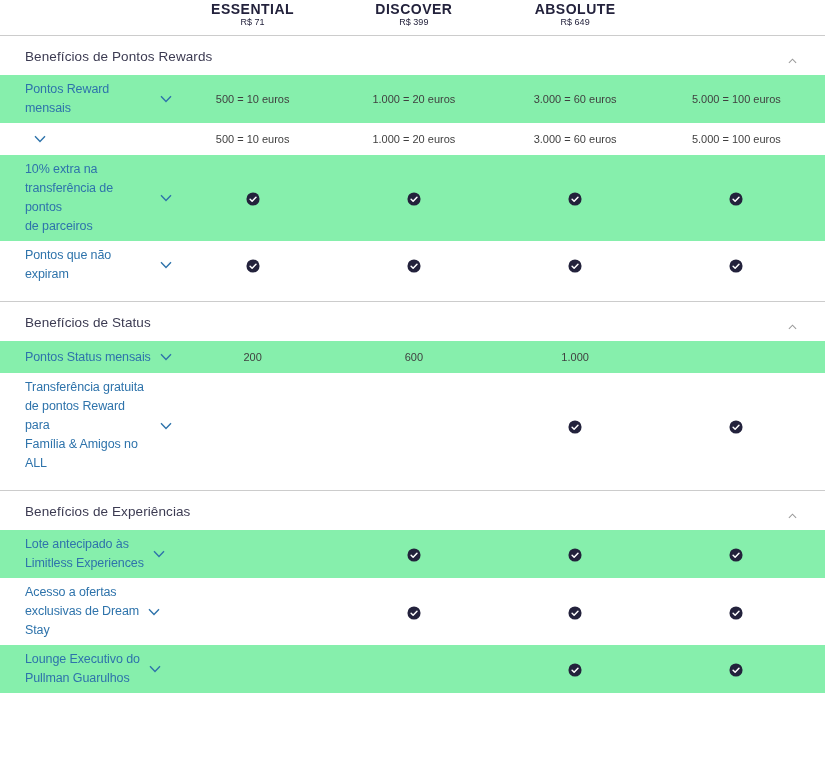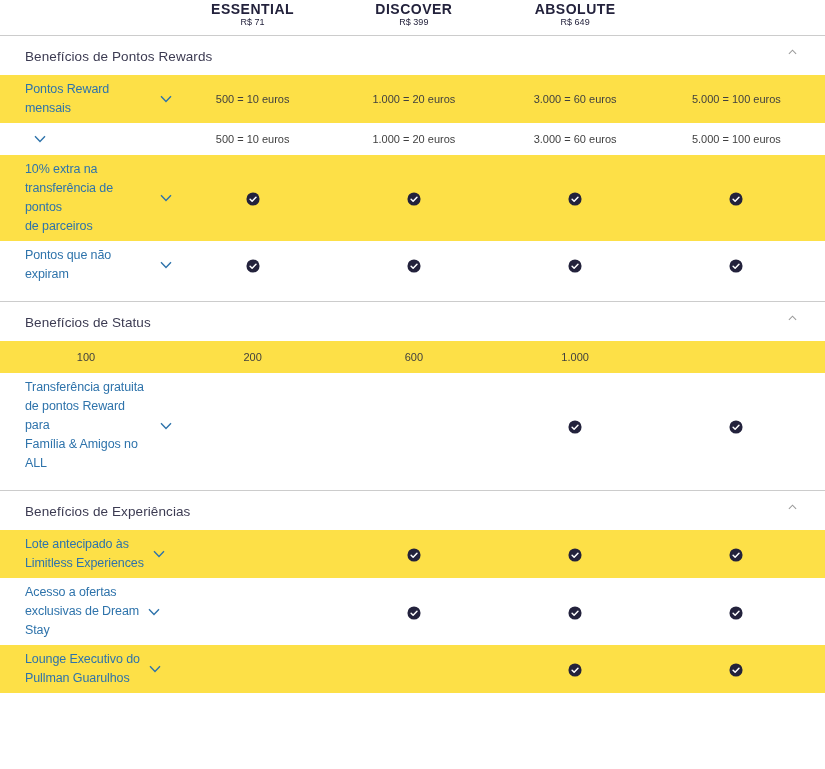--- a/index.html
+++ b/index.html
@@ -36,41 +36,41 @@
     font-weight: 500;
     color: #23223c;
     margin-top: 2px;
     text-align: center;
   }
 
   
   .section { border-top: 1px solid #cccccc; padding-bottom: 12px; }
   .section-header {
     display: flex;
-    align-items: flex-start;
+    align-items: flex-end;
     justify-content: space-between;
     padding: 13px 28px 11px 25px;
   }
   .section-title {
     font-size: 13.5px;
     font-weight: 500;
     color: #3c3b52;
     letter-spacing: 0.1px;
   }
   .section-caret { display: inline-flex; align-items: center; }
 
   
   .row {
     display: grid;
     grid-template-columns: 172px repeat(4, 1fr);
     align-items: center;
     min-height: 32px;
     padding: 5px 8px 5px 0;
   }
-  .row.alt { background: #fde047; }
+  .row.alt { background: #86efac; }
   .label-cell {
     display: flex;
     align-items: center;
     padding-left: 25px;
     cursor: pointer;
   }
   .label-text {
     font-size: 12.5px;
     line-height: 19px;
     color: #2e73ab;
@@ -228,21 +228,28 @@
     <div class="section-header">
       <span class="section-title">Benefícios de Status</span>
       <span class="section-caret">
         <svg width="9" height="6" viewBox="0 0 10 6">
               <path d="M1 5 L5 1 L9 5" fill="none" stroke="#9b9b9b" stroke-width="1.2"></path>
             </svg>
       </span>
     </div>
     <div>
   <div class="row alt">
-  <div class="cell">100</div>
+    <div class="label-cell">
+      <span class="label-text">Pontos Status mensais</span>
+      <span class="label-caret">
+        <svg width="12" height="8" viewBox="0 0 12 8">
+                  <path d="M1 1.2 L6 6.4 L11 1.2" fill="none" stroke="#2e73ab" stroke-width="1.4"></path>
+                </svg>
+      </span>
+    </div>
             <div class="cell">200</div>
             <div class="cell">600</div>
             <div class="cell">1.000</div>
           </div>
 
   <div class="row">
     <div class="label-cell">
       <span class="label-text">Transferência gratuita
 de pontos Reward para
 Família &amp; Amigos no

